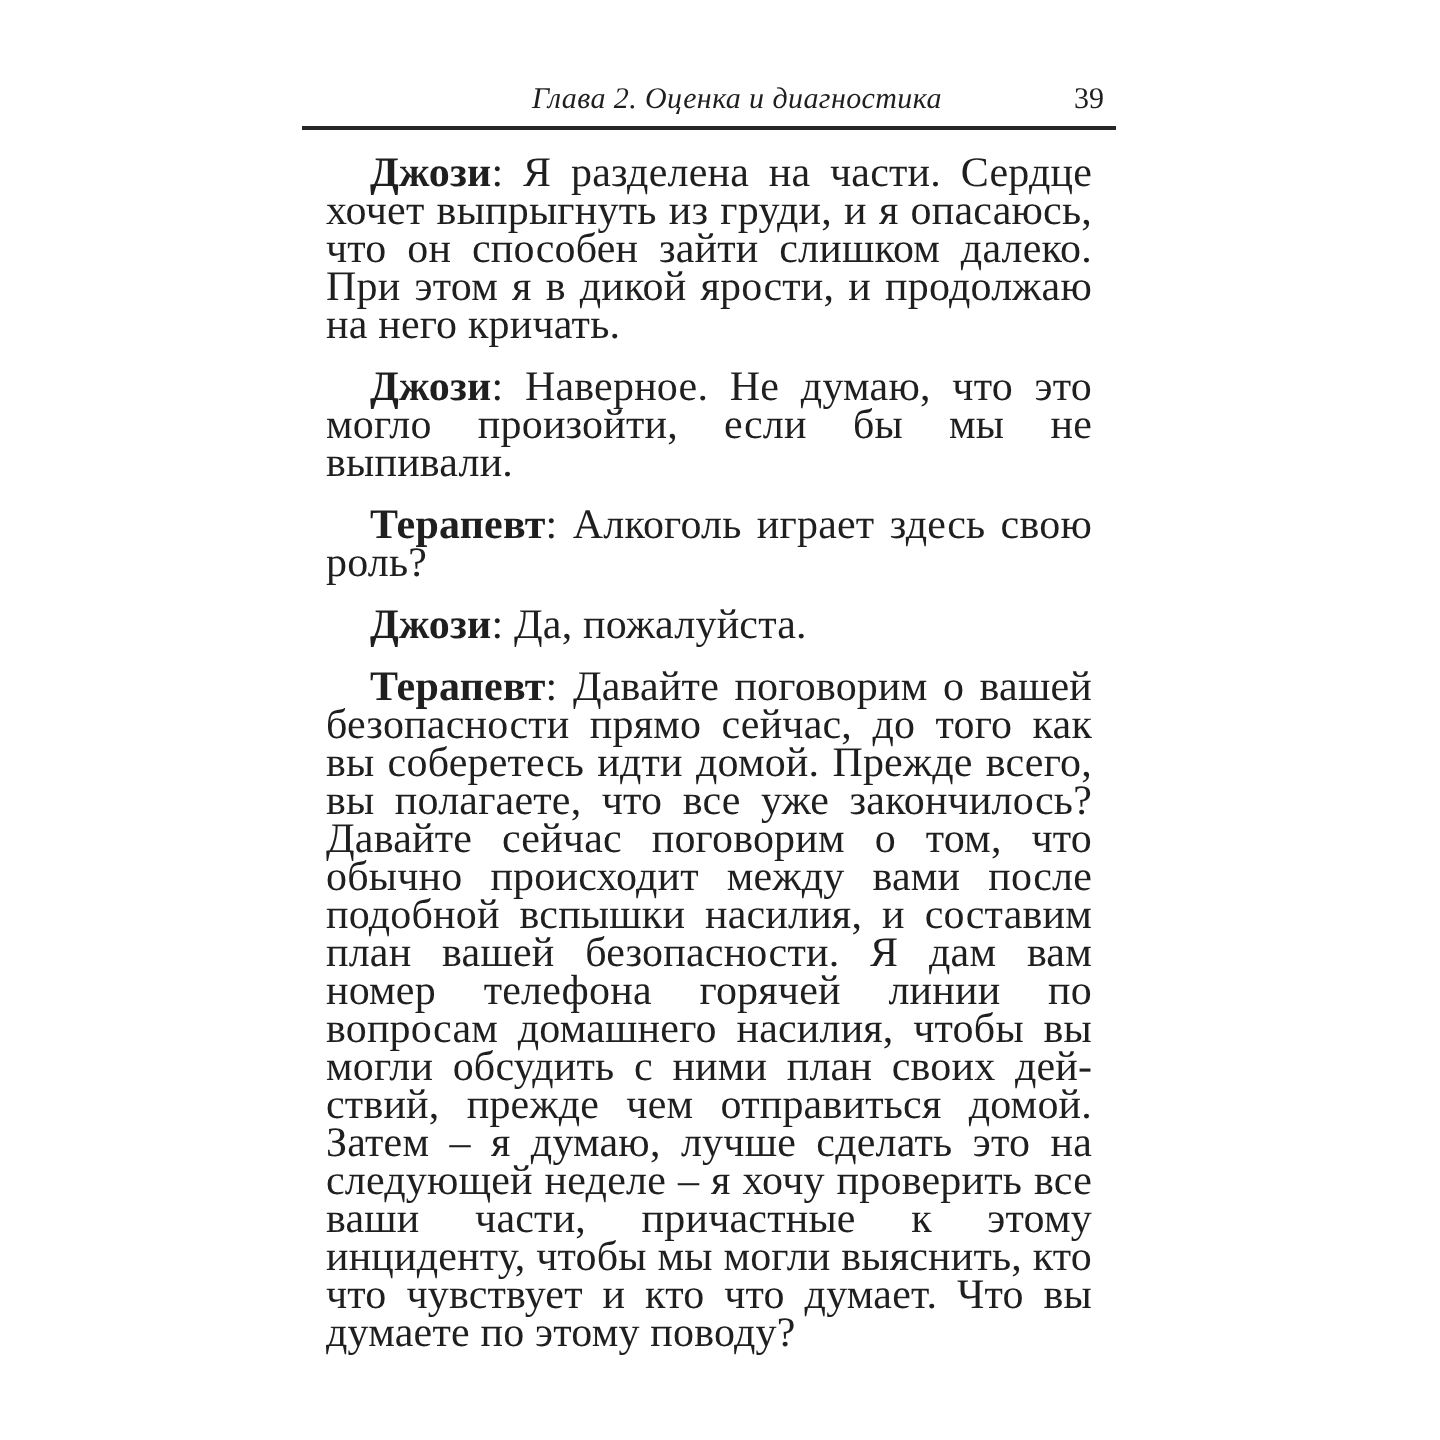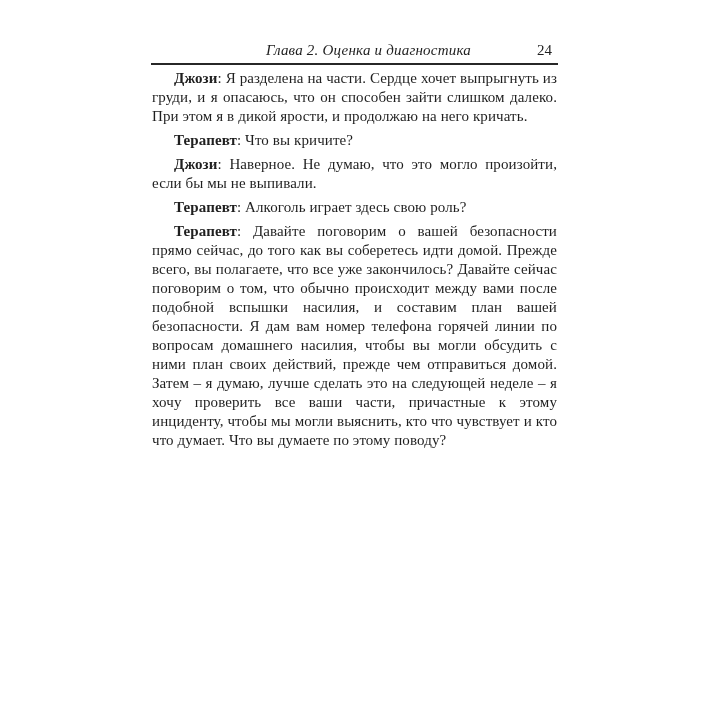--- a/index.html
+++ b/index.html
@@ -50,22 +50,22 @@
   }
   .rule {
     border: none;
     border-top: 2px solid #272727;
     margin: 3px 0 0 0;
   }
   .dialogue {
     margin-top: 4px;
   }
   .para {
-    margin: 1px;
-    font-size: 15px;
+    margin: 12px;
+    font-size: 21px;
     line-height: 19px;
     text-align: justify;
     text-indent: 22px;
     letter-spacing: 0.1px;
     hyphens: manual;
   }
   .para + .para {
     margin-top: 5px;
   }
   .speaker {
@@ -73,27 +73,27 @@
   }
 </style>
 </head>
 <body style="background: rgb(255, 255, 255); color: rgb(31, 31, 31);">
 
 <div class="page">
   <div class="textblock">
 
     <div class="runhead">
       <span class="runhead-title">Глава 2. Оценка и диагностика</span>
-      <span class="runhead-page">24</span>
+      <span class="runhead-page">39</span>
     </div>
 
     <hr class="rule" style="border-top-color: rgb(39, 39, 39);">
 
     <div class="dialogue">
         <p class="para"><b class="speaker">Джози</b>: Я разделена на части. Сердце хочет выпрыгнуть из груди, и я опасаюсь, что он способен зайти слишком далеко. При этом я в дикой ярости, и продолжаю на него кричать.</p>
-        <p class="para"><b class="speaker">Терапевт</b>: Что вы кричите?</p>
         <p class="para"><b class="speaker">Джози</b>: Наверное. Не думаю, что это могло произойти, если бы мы не выпивали.</p>
         <p class="para"><b class="speaker">Терапевт</b>: Алкоголь играет здесь свою роль?</p>
+        <p class="para"><b class="speaker">Джози</b>: Да, пожалуйста.</p>
         <p class="para"><b class="speaker">Терапевт</b>: Давайте поговорим о вашей безопасности прямо сейчас, до того как вы соберетесь идти домой. Прежде всего, вы полагаете, что все уже закончилось? Давайте сейчас пого­ворим о том, что обычно происходит между вами после подоб­ной вспышки насилия, и составим план вашей безопасности. Я дам вам номер телефона горячей линии по вопросам домаш­него насилия, чтобы вы могли обсудить с ними план своих дей­ствий, прежде чем отправиться домой. Затем – я думаю, лучше сделать это на следующей неделе – я хочу проверить все ваши части, причастные к этому инциденту, чтобы мы могли выяс­нить, кто что чувствует и кто что думает. Что вы думаете по этому поводу?</p>
       </div>
 
   </div>
 </div>
 
 </body></html>

